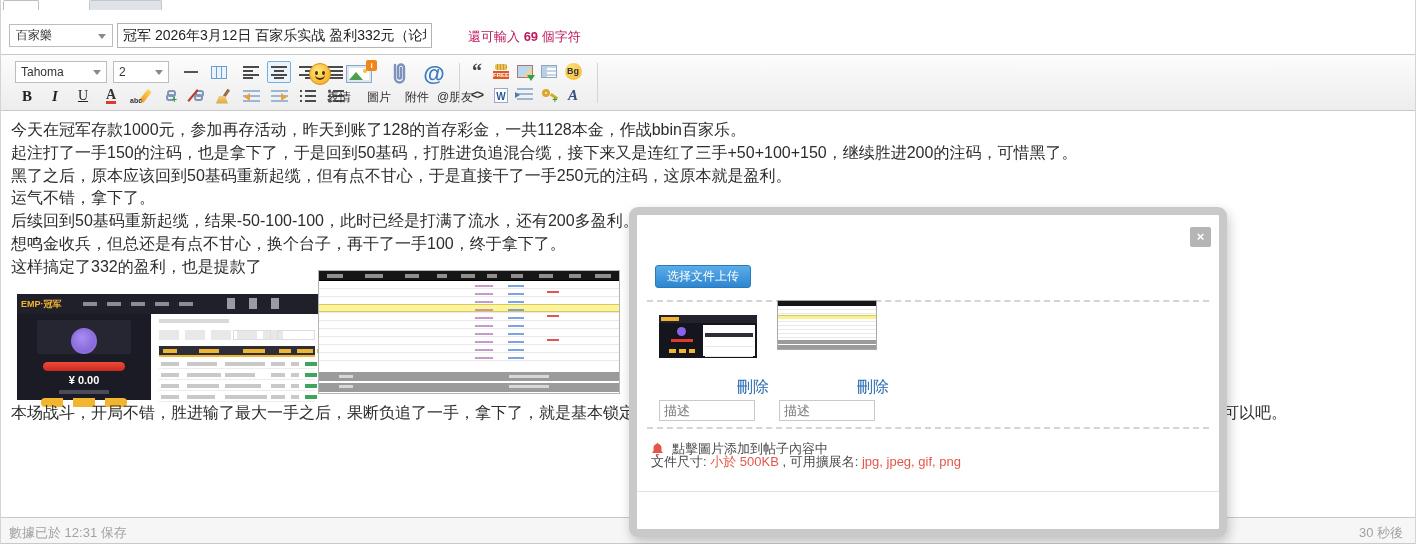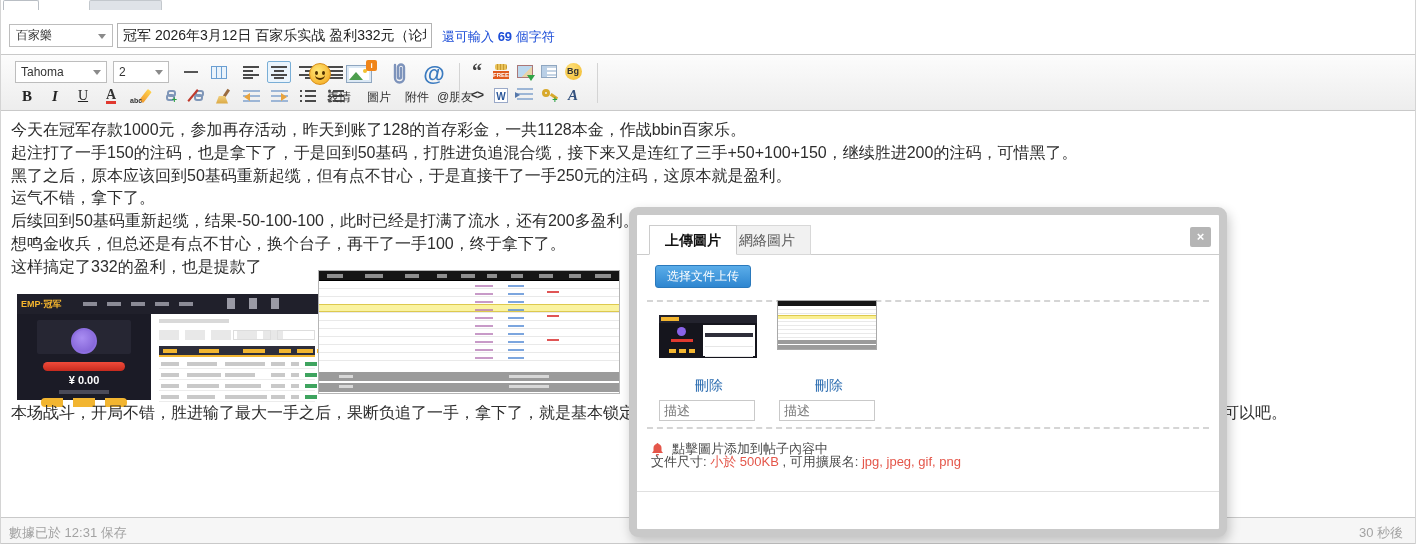--- a/index.html
+++ b/index.html
@@ -15,21 +15,21 @@
                border:1px solid #c3c8cd; border-bottom:none; border-radius:2px 2px 0 0; }
 
   
   .title-row { position:absolute; left:0; top:10px; width:100%; height:44px; background:#fff; }
   .cat-select { position:absolute; left:8px; top:14px; width:104px; height:23px; border:1px solid #bdbdbd;
                 background:#fff; font-size:12px; color:#333; line-height:21px; padding-left:6px; cursor:pointer; }
   .cat-select .caret { position:absolute; right:6px; top:9px; width:0; height:0;
                 border-left:4px solid transparent; border-right:4px solid transparent; border-top:5px solid #8a8a8a; }
   .title-input { position:absolute; left:116px; top:13px; width:315px; height:25px; border:1px solid #b3b3b3;
                  font-size:14px; color:#222; padding:0 5px; font-family:"Liberation Sans",sans-serif; }
-  .chars-hint { position:absolute; left:441px; top:18px; font-size:13px; color:#1d4ed8; }
+  .chars-hint { position:absolute; left:467px; top:18px; font-size:13px; color:#be185d; }
   .chars-hint b { font-weight:bold; }
 
   
   .toolbar { position:absolute; left:0; top:54px; width:100%; height:57px;
              background:linear-gradient(#fcfcfc,#ededed); border-top:1px solid #c9c9c9; border-bottom:1px solid #c9c9c9; }
   .tb-sep { position:absolute; top:8px; width:1px; height:40px; background:#d4d4d4; }
   .tsel { position:absolute; height:22px; border:1px solid #bdbdbd; background:#fff; font-size:12px; color:#333;
           line-height:20px; padding-left:5px; cursor:pointer; }
   .tsel .caret { position:absolute; right:5px; top:8px; width:0; height:0;
                 border-left:4px solid transparent; border-right:4px solid transparent; border-top:5px solid #8a8a8a; }
@@ -167,21 +167,21 @@
   .dlg-tab.active { left:12px; background:#fff; border:1px solid #ccc; border-bottom:1px solid #fff; color:#111; font-weight:bold; z-index:2; }
   .dlg-tab.idle { left:86px; background:#f1f1f1; border:1px solid #d8d8d8; color:#555; }
   .dlg-close { position:absolute; right:8px; top:12px; width:21px; height:20px; background:#b5b5b5; border-radius:2px;
                color:#fff; font-weight:bold; font-size:13px; line-height:20px; text-align:center; cursor:pointer; }
   .upload-btn { position:absolute; left:18px; top:50px; height:23px; padding:0 11px; background:linear-gradient(#5bade9,#2e86d0);
                 border:1px solid #2a79bc; border-radius:3px; color:#fff; font-size:12px; line-height:21px; cursor:pointer; }
   .dash1 { position:absolute; left:10px; right:10px; top:85px; border-top:2px dashed #d5d5d5; }
   .dash2 { position:absolute; left:10px; right:10px; top:212px; border-top:2px dashed #d5d5d5; }
   .thumbwrap { position:absolute; width:120px; text-align:center; }
   .tw1 { left:12px; top:92px; } .tw2 { left:132px; top:92px; }
-  .del-link { position:absolute; top:70px; width:100%; font-size:14px; color:#2b6cb0; cursor:pointer; }
+  .del-link { position:absolute; top:70px; width:100%; font-size:16px; color:#2b6cb0; cursor:pointer;text-align:right; }
   .desc-input { position:absolute; top:93px; left:10px; width:96px; height:21px; border:1px solid #c9c9c9; font-size:13px; padding:0 4px; }
   
   .mini1 { position:absolute; left:10px; top:8px; width:98px; height:43px; background:#15151d; cursor:pointer; }
   .mini1 .bar { position:absolute; left:0; top:0; width:100%; height:8px; background:#23232e; }
   .mini1 .lg { position:absolute; left:2px; top:2px; width:18px; height:4px; background:#f2b530; }
   .mini1 .av { position:absolute; left:18px; top:12px; width:9px; height:9px; border-radius:50%; background:#8a63e8; }
   .mini1 .rd { position:absolute; left:12px; top:24px; width:22px; height:3px; background:#e0392f; }
   .mini1 .pl { position:absolute; left:10px; top:34px; width:26px; height:4px;
                background:repeating-linear-gradient(90deg,#f2b530 0 7px,transparent 7px 10px); }
   .mini1 .pn { position:absolute; left:44px; top:10px; right:2px; bottom:2px; background:#fff; }
@@ -535,24 +535,20 @@
     <div class="para" style="top:291px;">本场战斗，开局不错，胜进输了最大一手之后，果断负追了一手，拿下了，就是基本锁定胜局了，打</div>
   </div>
   <div class="lastline-right">可以吧。</div>
 
   <div class="statusbar">
     <span class="l">數據已於 12:31 保存</span>
     <span class="r">30 秒後</span>
   </div>
 
   <div class="dialog">
-    <div class="dlg-tabs">
-      <div class="dlg-tab active">上傳圖片</div>
-      <div class="dlg-tab idle">網絡圖片</div>
-    </div>
     <div class="dlg-close">×</div>
     <div class="upload-btn">选择文件上传</div>
     <div class="dash1"></div>
 
     <div class="thumbwrap tw1">
       <div class="mini1">
         <div class="bar">
             <span class="lg"></span>
           </div>
           <div class="av"></div>

